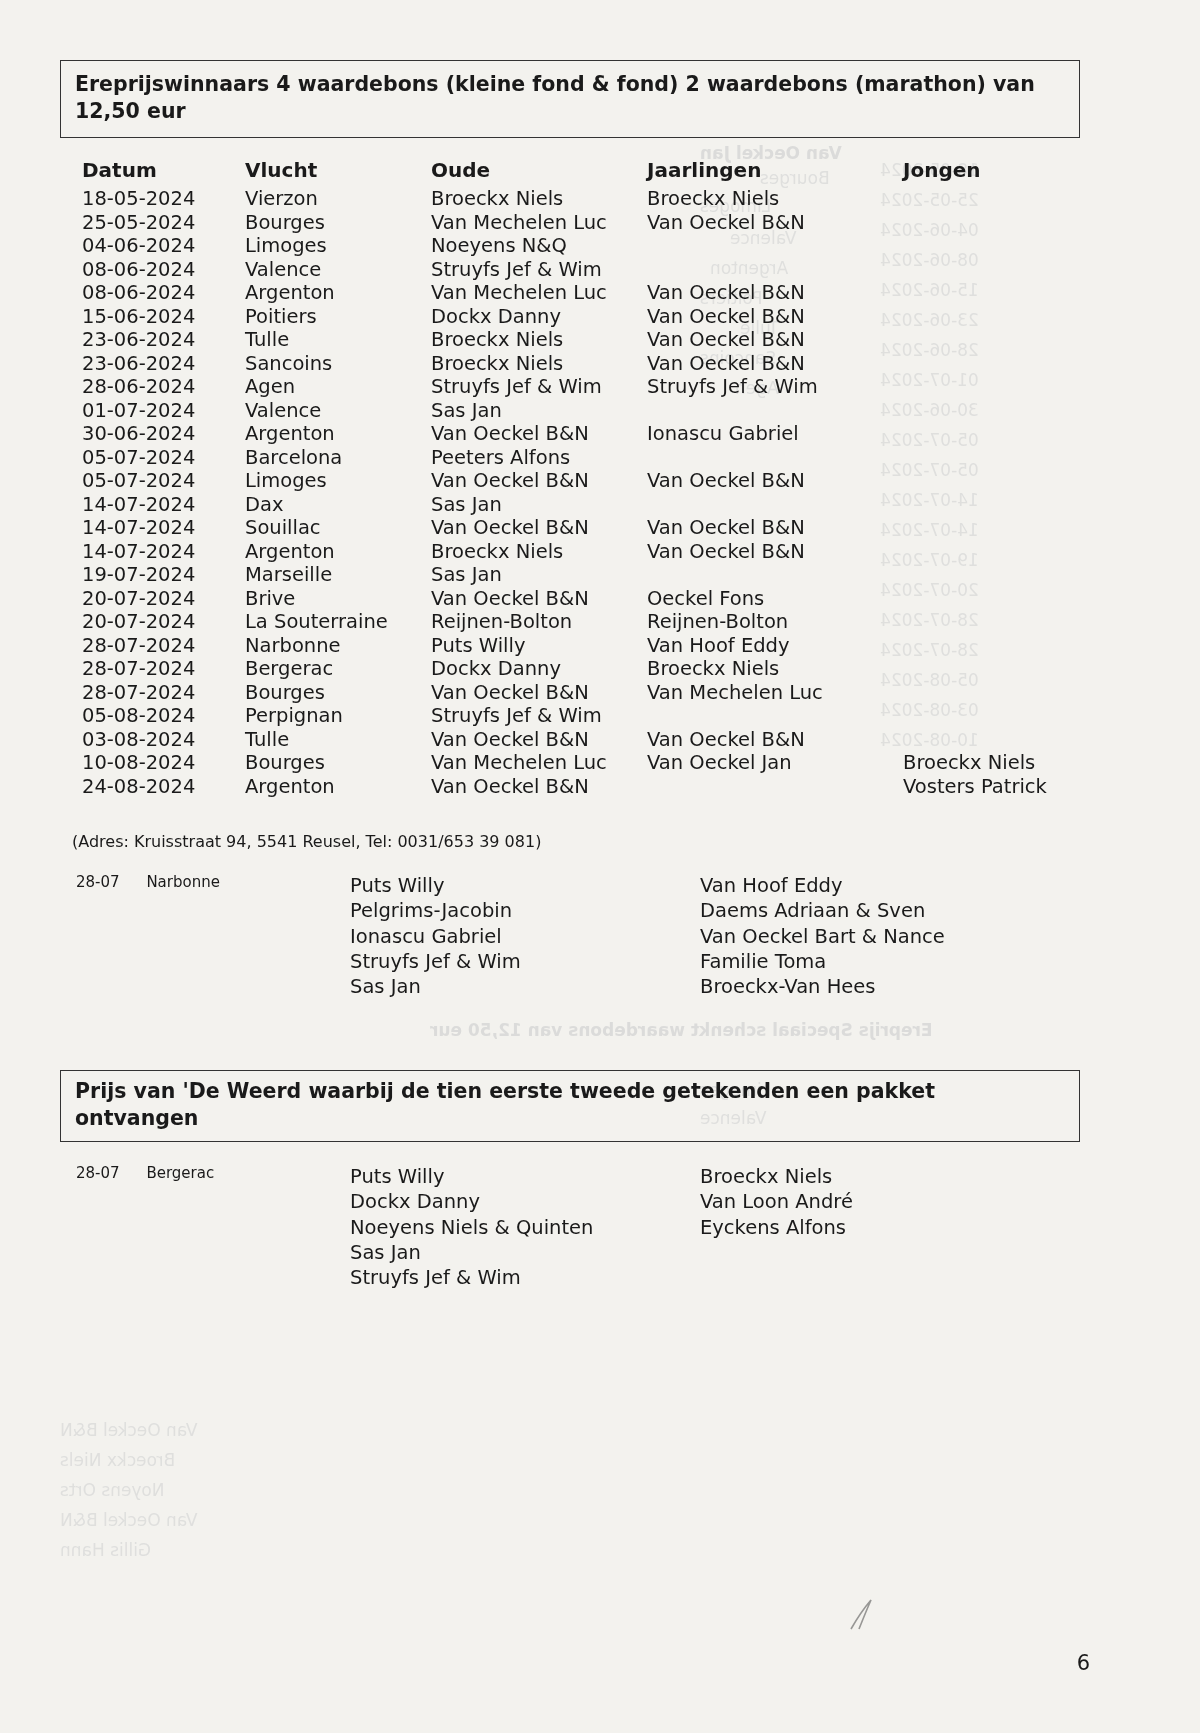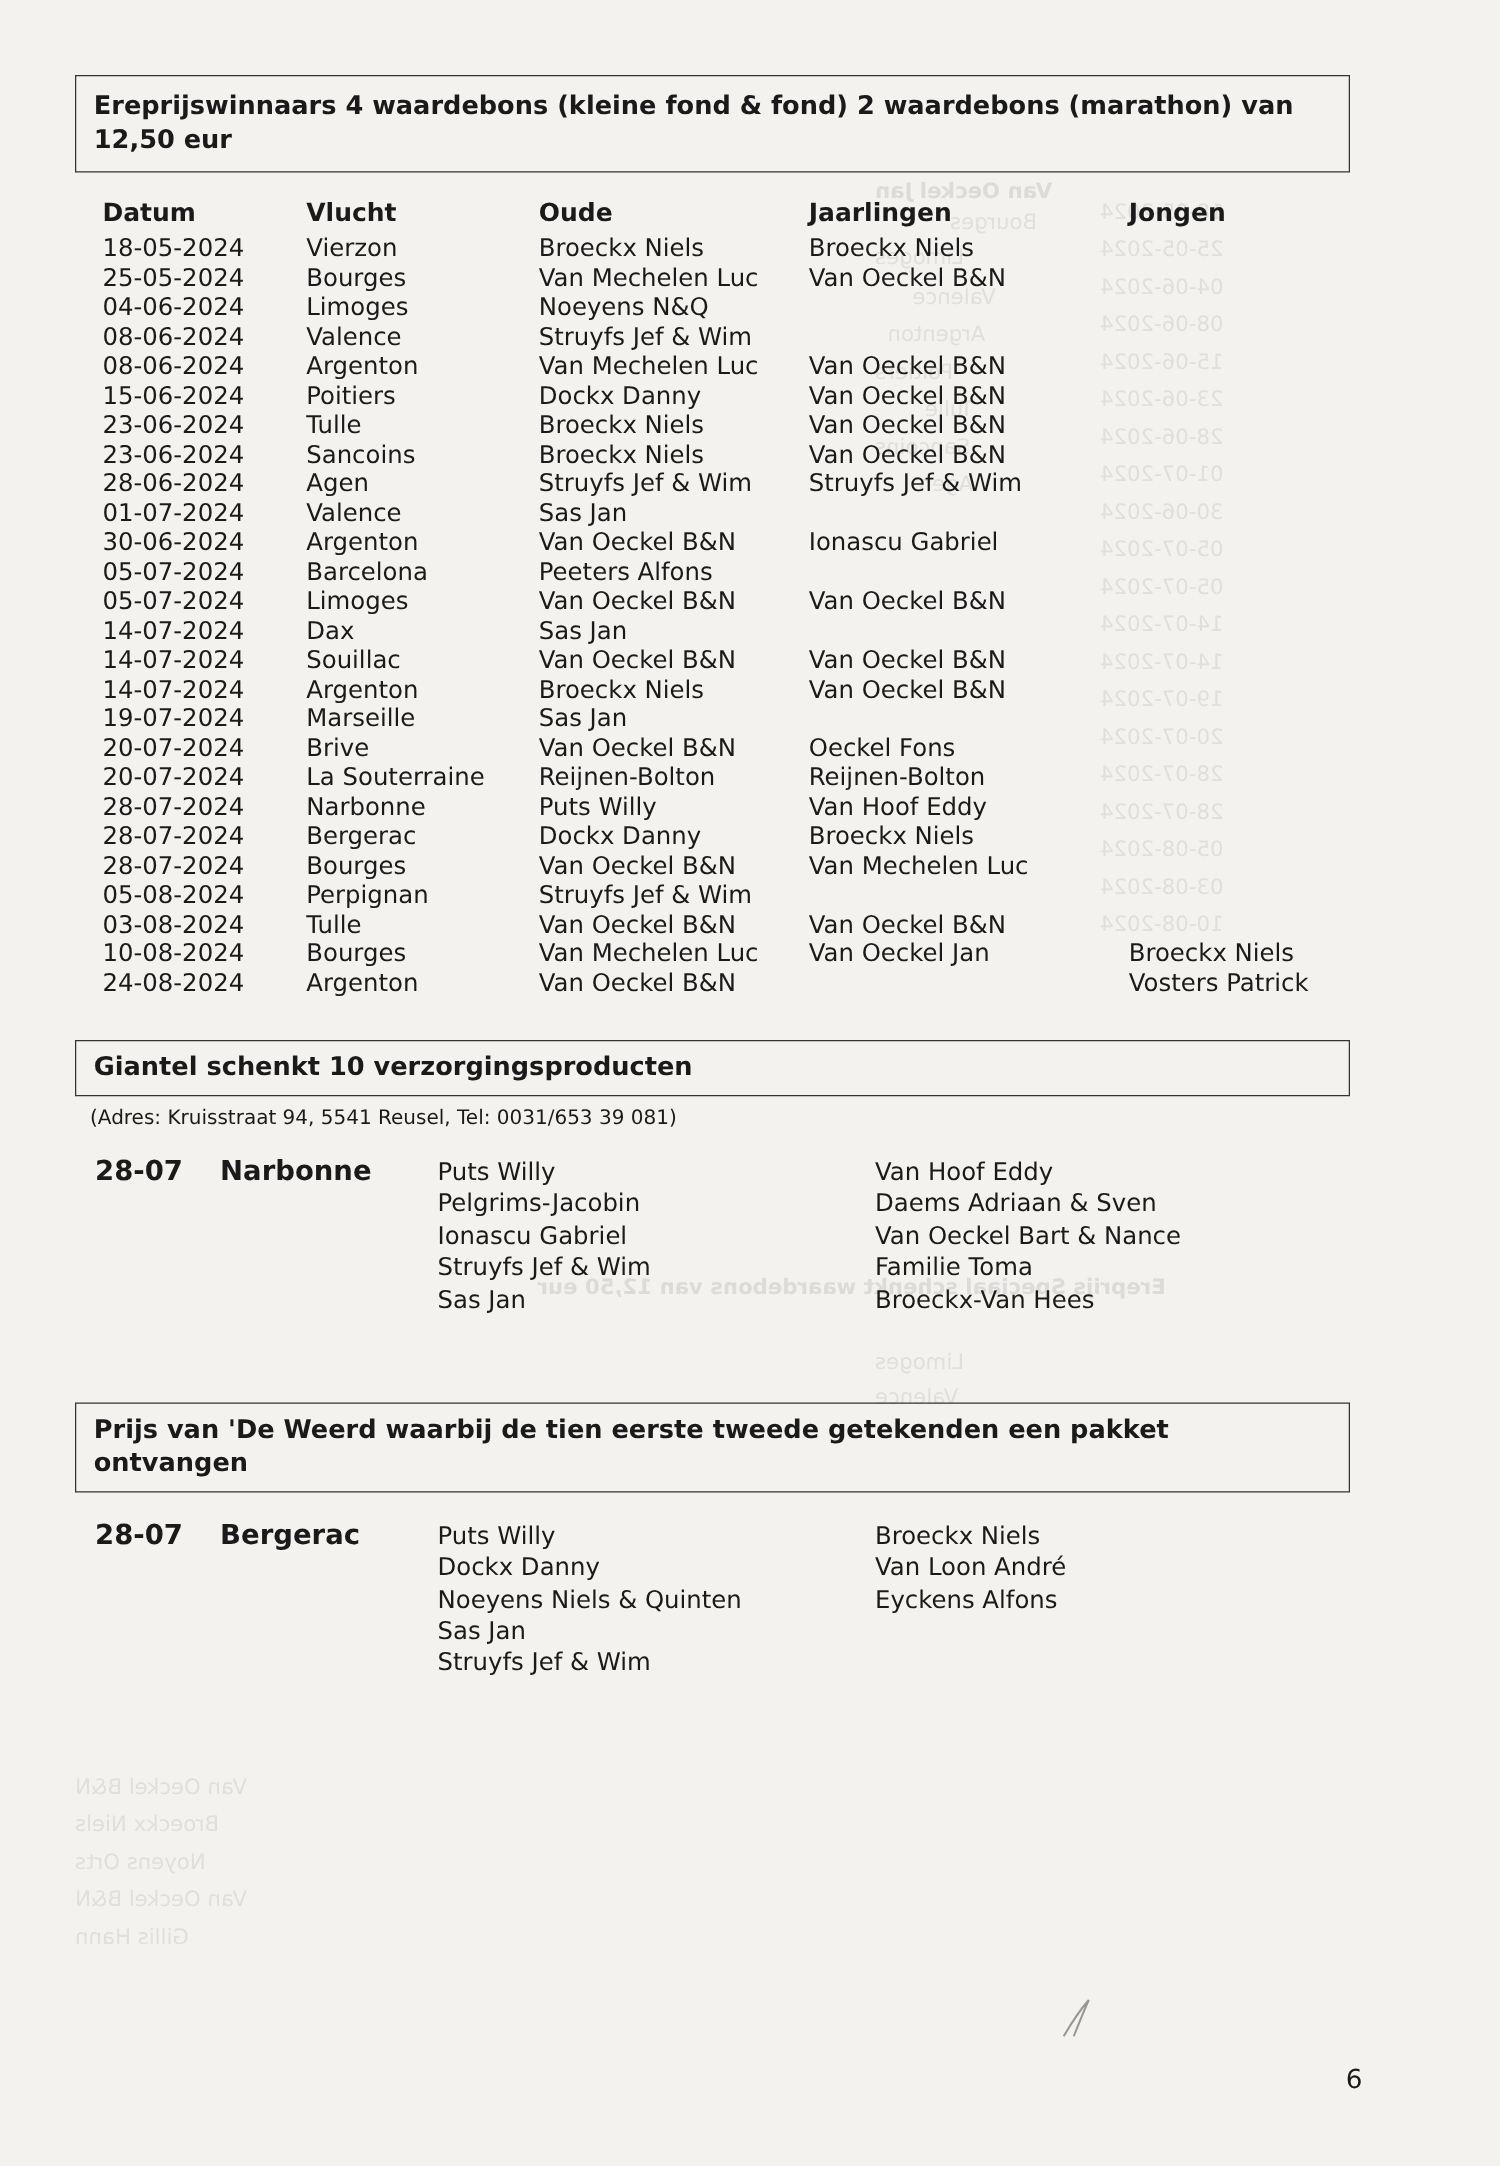--- a/index.html
+++ b/index.html
@@ -87,22 +87,22 @@
     font-size: 16px;
     margin: 7px 0 0 12px;
   }
   .block {
     margin-top: 22px;
     display: flex;
     align-items: flex-start;
   }
   .block .lbl {
     width: 290px;
-    font-weight: bold;
-    font-size: 22px;
+    font-weight: normal;
+    font-size: 15px;
     padding-left: 16px;
     box-sizing: border-box;
   }
   .block .lbl .date { display: inline-block; }
   .block .lbl .place { display: inline-block; margin-left: 22px; }
   .col {
     font-size: 19.5px;
     line-height: 1.30;
     white-space: pre-line;
   }
@@ -364,21 +364,20 @@
             <td class="c-datum">24-08-2024</td>
             <td class="c-vlucht">Argenton</td>
             <td class="c-oude">Van Oeckel B&amp;N</td>
             <td class="c-jaar"></td>
             <td class="c-jong">Vosters Patrick</td>
           </tr>
         </tbody>
     </table>
 
     <div class="sec">
-      <div class="subbanner">Giantel schenkt 10 verzorgingsproducten</div>
       <div class="addr">(Adres: Kruisstraat 94, 5541 Reusel, Tel: 0031/653 39 081)</div>
       <div class="block">
         <div class="lbl">
           <span class="date">28-07</span>
           <span class="place">Narbonne</span>
         </div>
         <div class="col left">Puts Willy
 Pelgrims-Jacobin
 Ionascu Gabriel
 Struyfs Jef &amp; Wim

